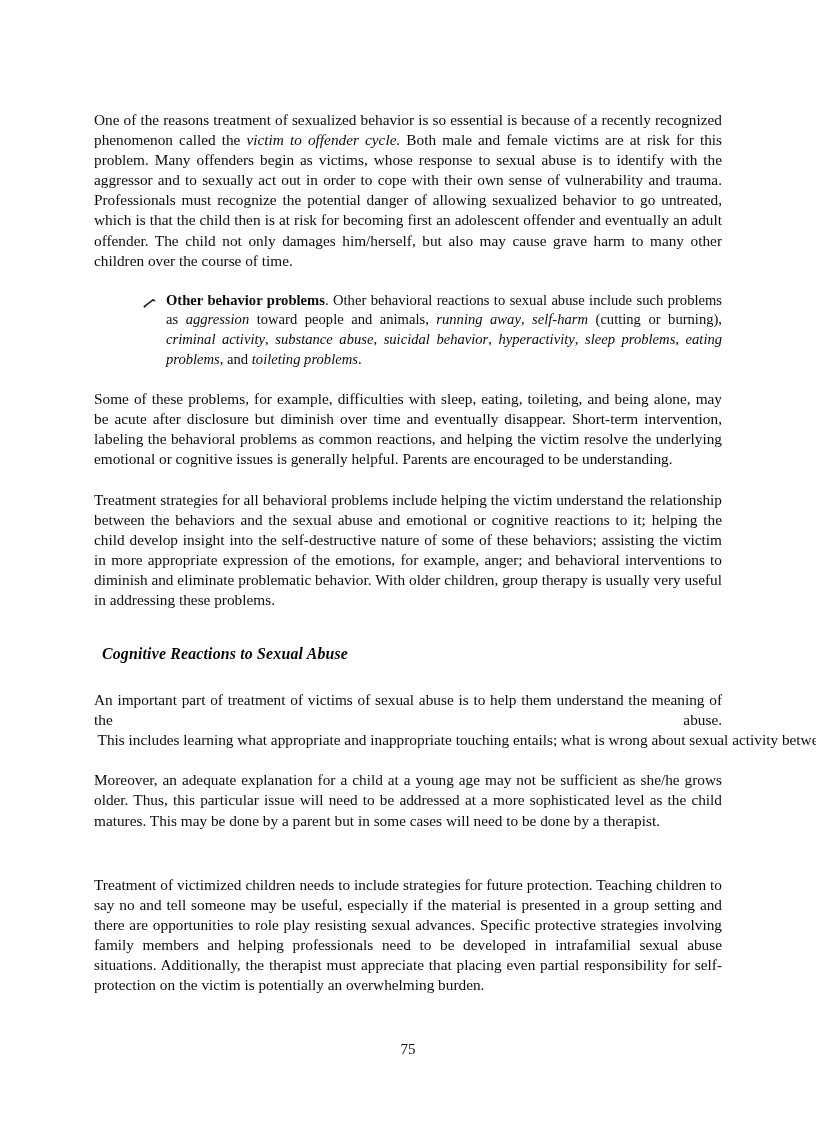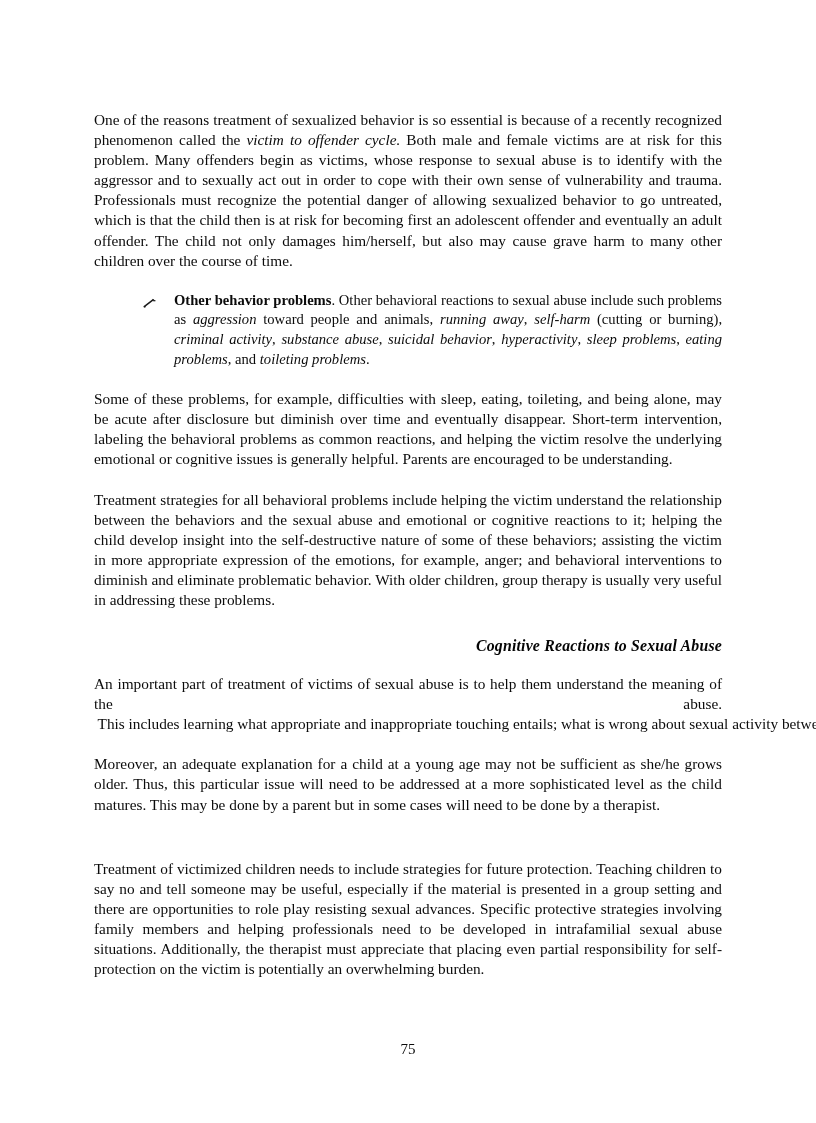--- a/index.html
+++ b/index.html
@@ -38,36 +38,34 @@
     text-align: justify;
     text-justify: inter-word;
     color: #0b0b0b;
     -webkit-font-smoothing: antialiased;
   }
   .gap-par { height: 20px; }
   .gap-head-before { height: 26px; }
   .gap-head-after { height: 18px; }
 
   h2.section-head {
-    margin: 0;
+    margin: 8px;
     font-size: 15.8px;
     line-height: 20px;
     font-weight: bold;
     font-style: italic;
     letter-spacing: 0.2px;
     color: #050505;
-    text-align: right;
   }
 
   .bullet-block {
     display: flex;
     align-items: flex-start;
     margin-left: 49px;
     width: 579px;
-    gap: 8px;
   }
 
   .bullet-marker {
     flex: 0 0 auto;
     width: 23px;
     font-size: 13px;
     line-height: 20px;
     color: #1a1a1a;
     transform: translateY(1px);
   }

